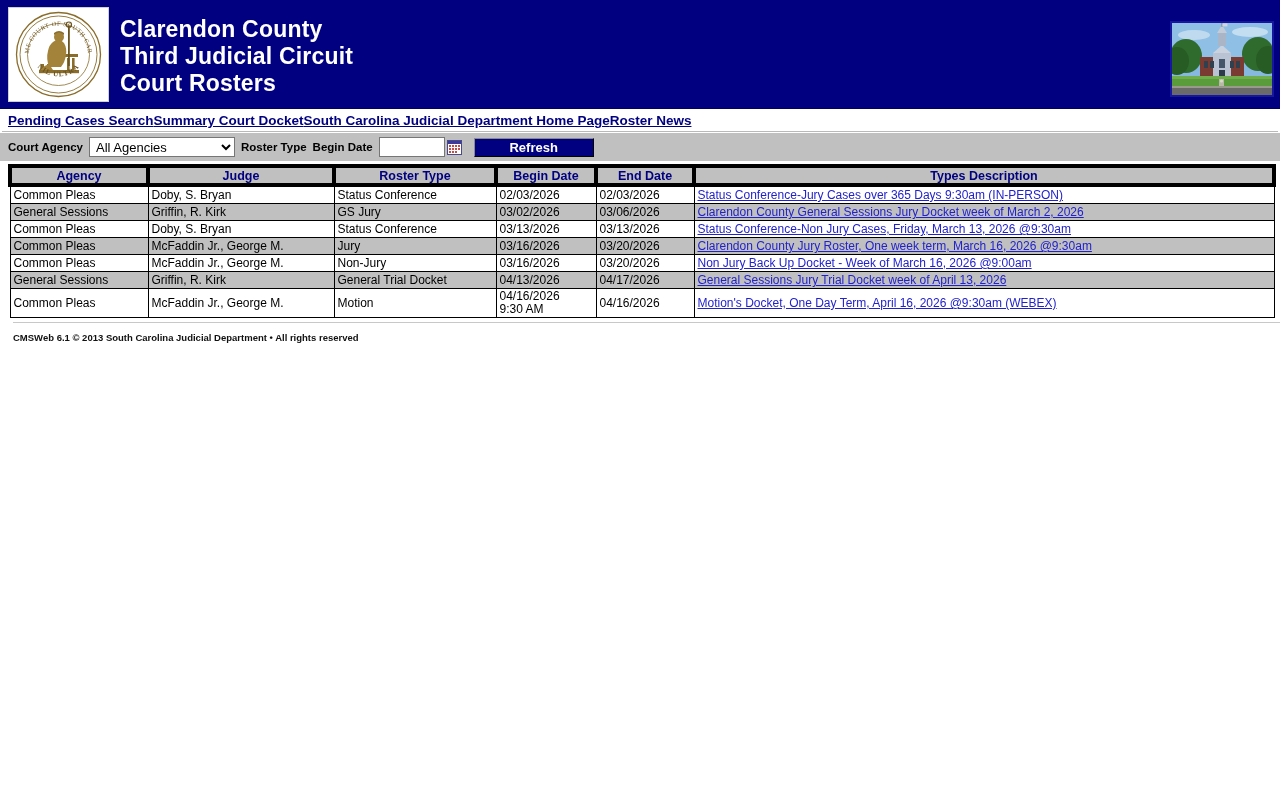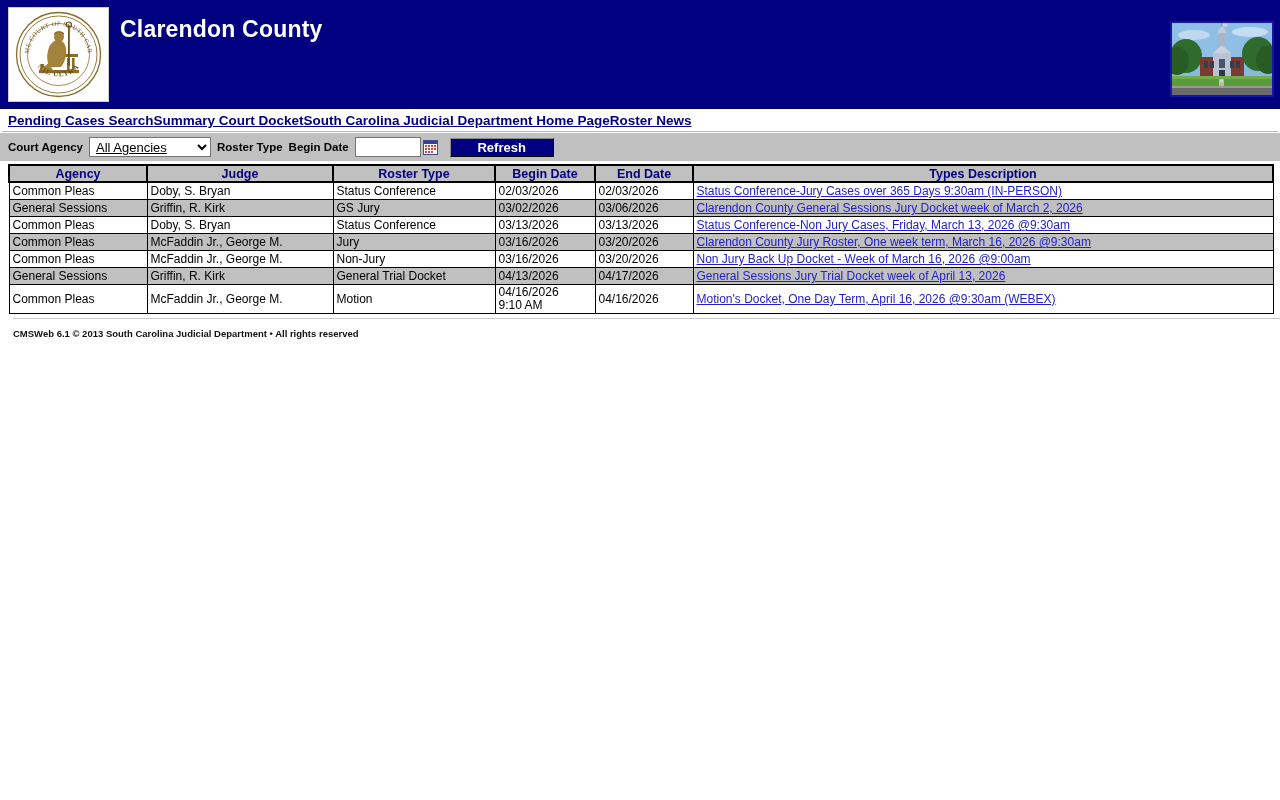--- a/index.html
+++ b/index.html
@@ -100,21 +100,21 @@
   }
   .toolbar select {
     font-family: "Liberation Sans", sans-serif;
     font-size: 13px;
     height: 20px;
     border: 1px solid #767676;
     background: #ffffff;
     color: #000000;
     padding: 0 2px;
   }
-  select.agency { width: 122px; text-decoration: underline; }
+  select.agency { width: 146px; }
   select.rostertype { width: 238px; }
 
   .datewrap {
     display: flex;
     align-items: center;
     background: #c0c0c0;
   }
   .toolbar input.datebox {
     font-family: "Liberation Sans", sans-serif;
     font-size: 13px;
@@ -125,21 +125,21 @@
     padding: 0 2px;
   }
   .cal-icon {
     width: 15px;
     height: 15px;
     margin-left: 2px;
     display: block;
   }
   .refresh-btn {
     margin-left: 6px;
-    width: 104px;
+    width: 120px;
     height: 19px;
     background: #000080;
     color: #ffffff;
     font-family: "Liberation Sans", sans-serif;
     font-size: 13px;
     font-weight: bold;
     border: 1px solid #000000;
     border-top-color: #8a8a8a;
     border-left-color: #8a8a8a;
     cursor: pointer;
@@ -155,21 +155,21 @@
     table-layout: fixed;
     border: 1px solid #000000;
   }
   table.roster th {
     background: #c0c0c0;
     color: #000080;
     font-size: 12.5px;
     font-weight: bold;
     text-align: center;
     height: 15px;
-    border: 2px solid #000000;
+    border: 4px solid #000000;
     padding: 0 2px;
   }
   table.roster td {
     font-size: 12px;
     color: #000000;
     border: 1px solid #000000;
     padding: 1px 3px;
     height: 14px;
     vertical-align: middle;
     overflow: hidden;
@@ -247,20 +247,22 @@
       </g>
       <path id="arcBot" d="M 24,52 A 28,28 0 0 0 75,52" fill="none"></path>
       <text font-family="'Liberation Serif',serif" font-size="7" font-weight="bold" fill="#6b5320" letter-spacing="1.1">
         <textPath href="#arcBot" startOffset="50%" text-anchor="middle">NIL ULTRA</textPath>
       </text>
     </svg>
   </div>
 
   <div class="banner-title">
     <div>Clarendon County</div>
+    <div>Third Judicial Circuit</div>
+    <div>Court Rosters</div>
   </div>
 
   <div class="courthouse">
     <svg width="100" height="72" viewBox="0 0 100 72" xmlns="http://www.w3.org/2000/svg">
       <rect x="0" y="0" width="100" height="34" fill="#8fbfe4"></rect>
       <ellipse cx="22" cy="12" rx="16" ry="5" fill="#cfe3f2" opacity="0.75"></ellipse>
       <ellipse cx="78" cy="9" rx="18" ry="5" fill="#d8eaf6" opacity="0.7"></ellipse>
 
       <ellipse cx="14" cy="33" rx="16" ry="17" fill="#2f6b2c"></ellipse>
       <ellipse cx="5" cy="38" rx="12" ry="14" fill="#275c24"></ellipse>
@@ -413,21 +415,21 @@
         <td class="desc">
           <a href="#">General Sessions Jury Trial Docket week of April 13, 2026</a>
         </td>
       </tr>
       <tr class="norm">
         <td>Common Pleas</td>
         <td>McFaddin Jr., George M.</td>
         <td>Motion</td>
         <td class="twoline">
           <span>04/16/2026</span><br>
-          <span>9:10 AM</span>
+          <span>9:30 AM</span>
         </td>
         <td>04/16/2026</td>
         <td class="desc">
           <a href="#">Motion's Docket, One Day Term, April 16, 2026 @9:30am (WEBEX)</a>
         </td>
       </tr>
     </tbody>
   </table>
 </div>
 

